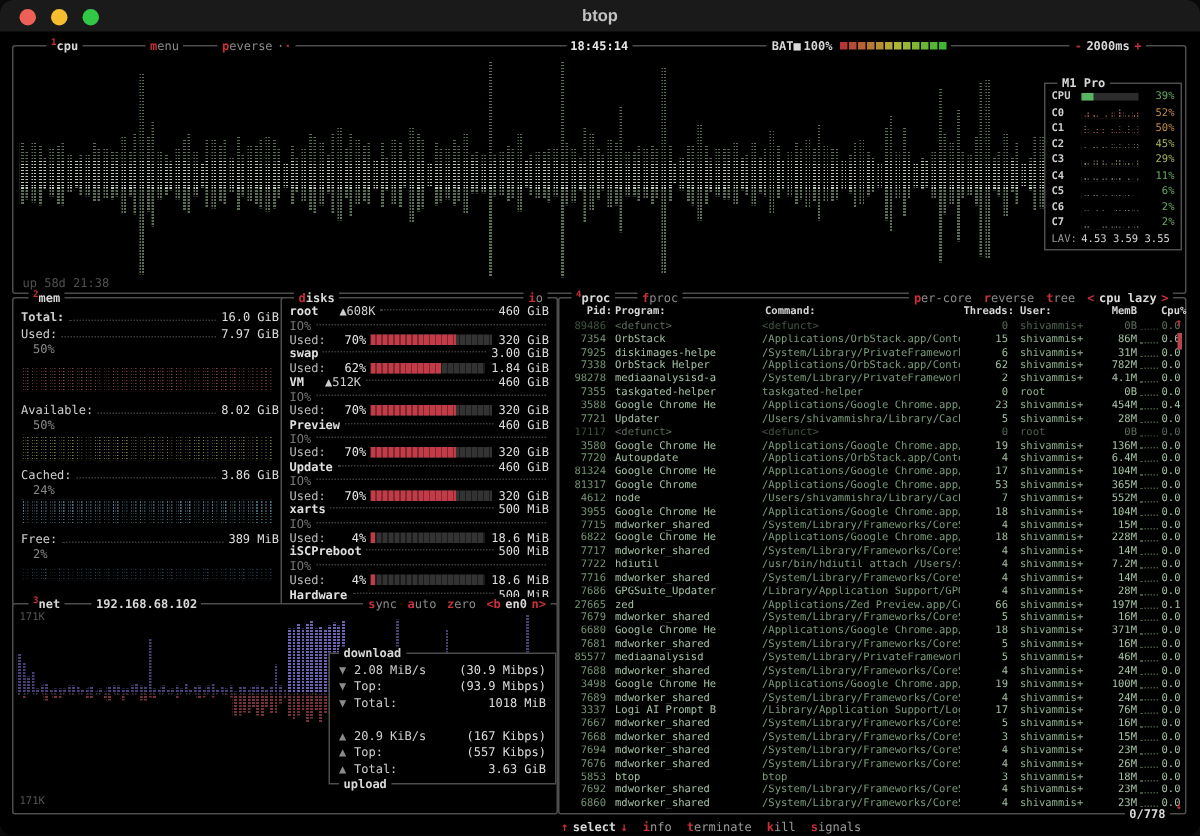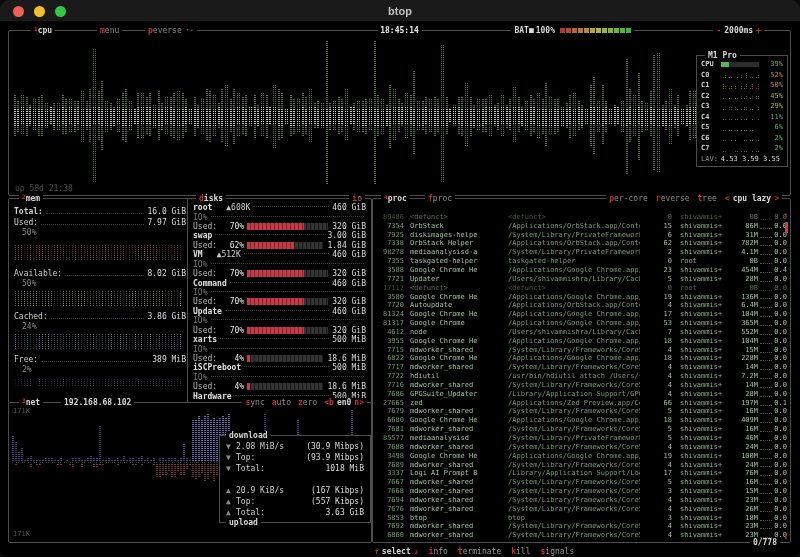--- a/index.html
+++ b/index.html
@@ -902,21 +902,21 @@
           </div>
           <div class="drow">
             <span class="ulab">Used:</span>
             <span class="upct">70%</span>
             <span class="meter">
               <i style="width:70%"></i>
             </span>
             <span class="size">320 GiB</span>
           </div>
           <div class="drow">
-            <span class="name">Command</span>
+            <span class="name">Preview</span>
             <span class="leader"></span>
             <span class="size">460 GiB</span>
           </div>
           <div class="drow">
             <span class="io">IO%</span>
             <span class="ioleader"></span>
           </div>
           <div class="drow">
             <span class="ulab">Used:</span>
             <span class="upct">70%</span>
@@ -1249,20 +1249,30 @@
         <span style="width:8px"></span>
         <span><span class="key">r</span><span class="dim">everse</span></span>
         <span style="width:8px"></span>
         <span><span class="key">t</span><span class="dim">ree</span></span>
         <span style="width:8px"></span>
         <span class="key">&lt;</span>
         <span style="margin:0 3px">cpu lazy</span>
         <span class="key">&gt;</span>
       </div>
 
+      <div class="phead pgrid">
+        <span class="h-r">Pid:</span>
+        <span class="h-l">Program:</span>
+        <span class="h-l">Command:</span>
+        <span class="h-r">Threads:</span>
+        <span class="h-l" style="padding-left:4px">User:</span>
+        <span class="h-r">MemB</span>
+        <span></span>
+        <span class="h-r">Cpu%</span>
+      </div>
 
       <div class="prows" id="procrows">
           <div class="prow pgrid defunct">
             <span class="c-pid">89486</span>
             <span class="c-prog">&lt;defunct&gt;</span>
             <span class="c-cmd">&lt;defunct&gt;</span>
             <span class="c-thr">0</span>
             <span class="c-user">shivammis+</span>
             <span class="c-mem">0B</span>
             <span class="c-dots"></span>
@@ -1487,21 +1497,21 @@
             <span class="c-mem">16M</span>
             <span class="c-dots"></span>
             <span class="c-cpu">0.0</span>
           </div>
           <div class="prow pgrid">
             <span class="c-pid">6680</span>
             <span class="c-prog">Google Chrome He</span>
             <span class="c-cmd">/Applications/Google Chrome.app/Cont</span>
             <span class="c-thr">18</span>
             <span class="c-user">shivammis+</span>
-            <span class="c-mem">409M</span>
+            <span class="c-mem">371M</span>
             <span class="c-dots"></span>
             <span class="c-cpu">0.0</span>
           </div>
           <div class="prow pgrid">
             <span class="c-pid">7681</span>
             <span class="c-prog">mdworker_shared</span>
             <span class="c-cmd">/System/Library/Frameworks/CoreServi</span>
             <span class="c-thr">5</span>
             <span class="c-user">shivammis+</span>
             <span class="c-mem">16M</span>

